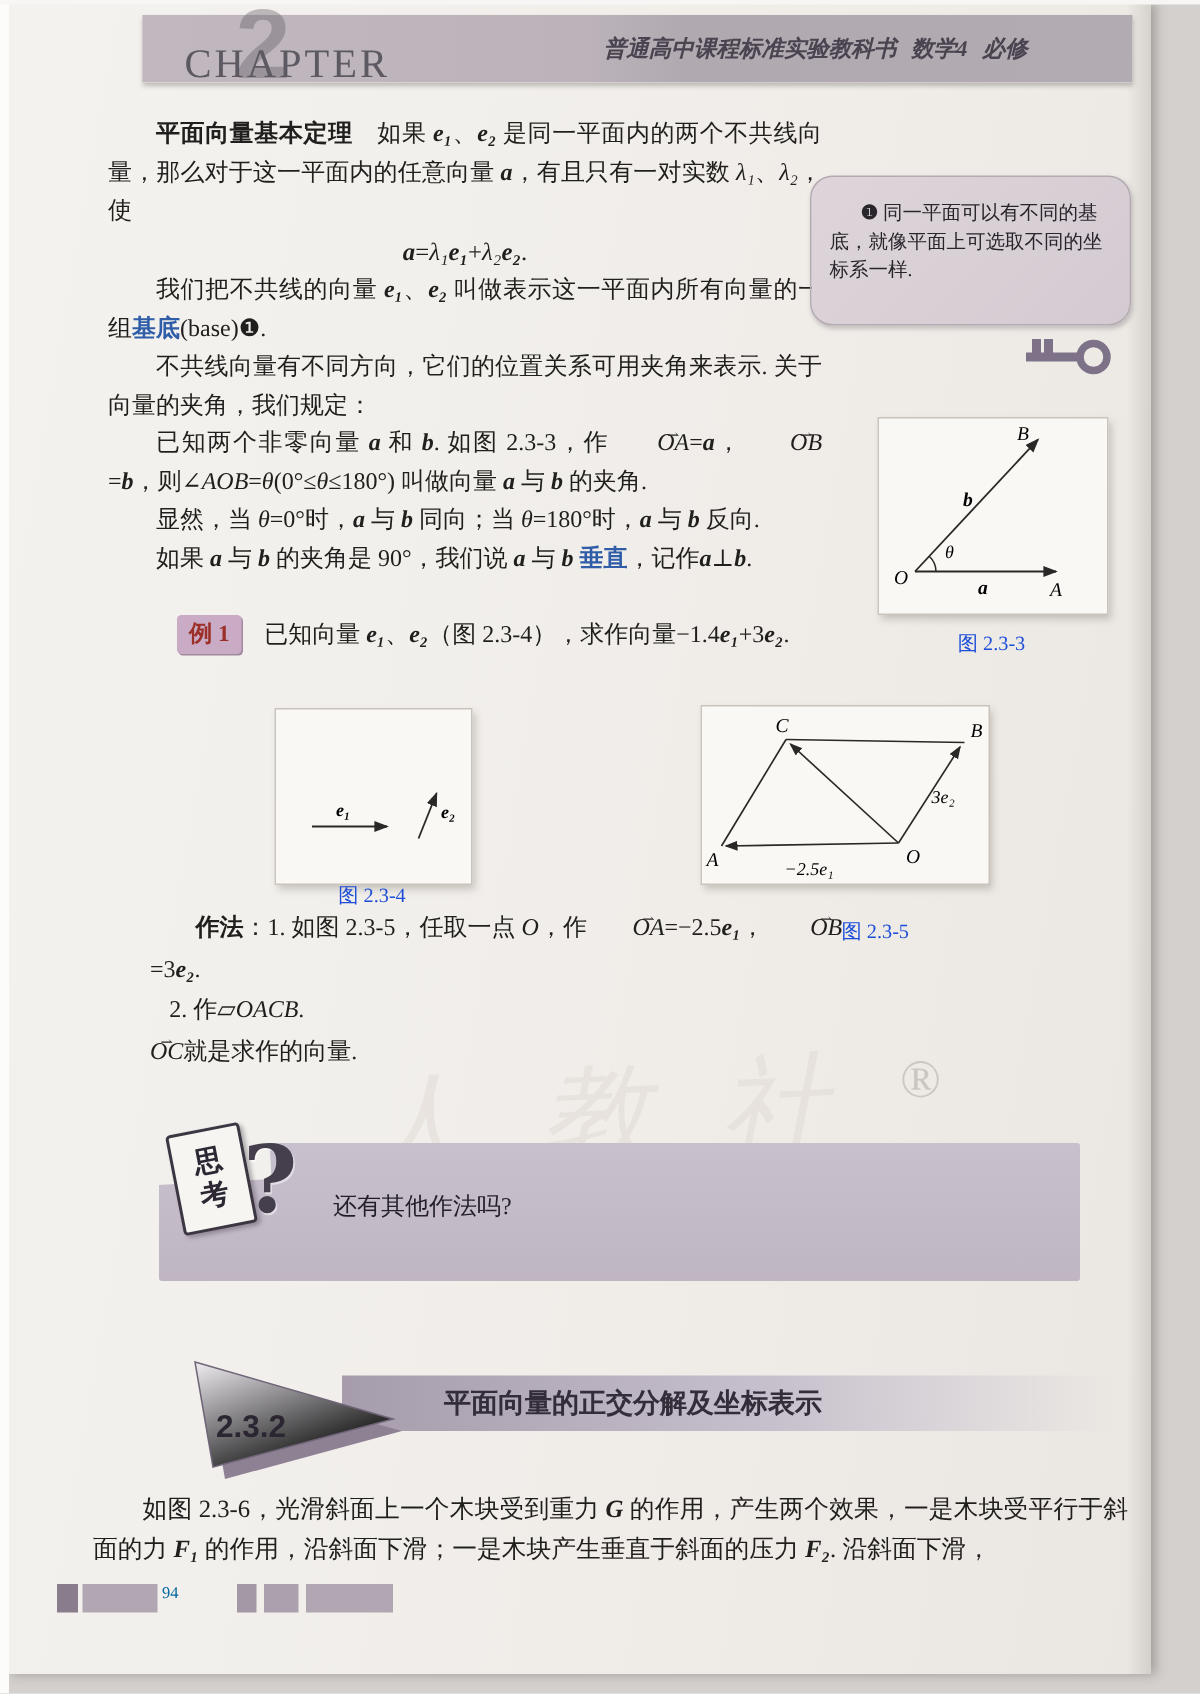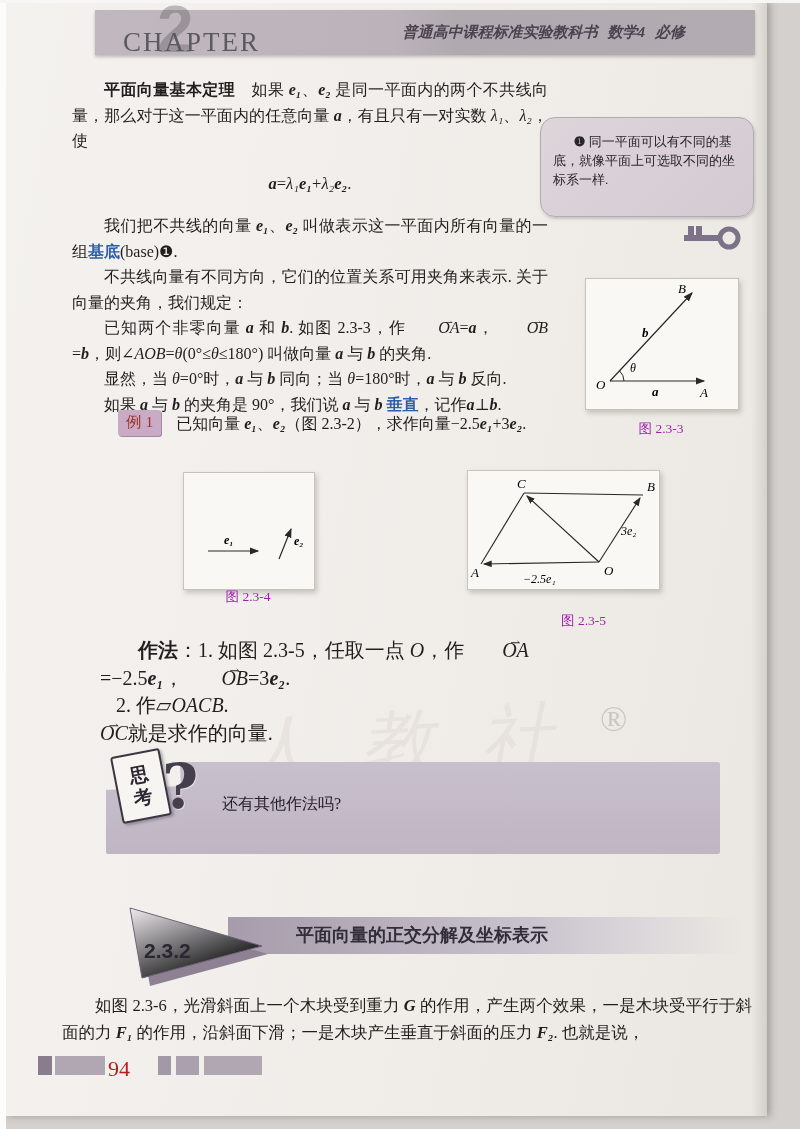--- a/index.html
+++ b/index.html
@@ -22,50 +22,50 @@
     color:rgba(96,90,99,.38);font-family:"Liberation Sans",sans-serif;line-height:66px;}
   .chapter-label{position:absolute;left:28px;top:17px;font-size:27px;letter-spacing:2px;
     color:#5d5963;font-family:Liberation Serif, serif;}
   .book-title{position:absolute;right:70px;top:13px;font-size:15px;font-weight:700;
     font-style:italic;color:#4a4350;}
   .book-title span{margin-left:10px;}
 
   
   .main-col{position:absolute;left:72px;top:77px;width:476px;font-size:16px;line-height:25.5px;}
   .para{margin:0;text-indent:2em;text-align:justify;}
-  .formula{margin:17px 0;text-align:center;text-indent:0;font-size:16.5px;}
+  .formula{margin:1px 0;text-align:center;text-indent:0;font-size:16.5px;}
   .seg-b{font-weight:700;}
   .seg-i{font-style:italic;}
   .seg-bi{font-style:italic;font-weight:700;}
   .seg-blue{color:#2f5da8;font-weight:700;}
   .seg-vec{font-style:italic;font-weight:400;display:inline-block;position:relative;}
   .seg-vec::after{content:"⇀";position:absolute;left:50%;top:-0.55em;transform:translateX(-50%);
     font-size:0.62em;font-style:normal;font-weight:400;}
 
   
   .note-box{position:absolute;left:540px;top:117px;width:212px;height:98px;
     background:linear-gradient(135deg,#ddd5da,#d3cbd1);border:1px solid #b4aab2;border-radius:15px;
     box-shadow:1px 2px 3px rgba(120,112,118,.35);}
   .note-box p{margin:14px 12px 0 12px;font-size:13px;line-height:19px;text-indent:1.6em;color:#29262b;}
   .key-icon{position:absolute;left:678px;top:220px;}
 
   
   .fig{position:absolute;background:#f9f8f5;border:1px solid #c9c3bb;
     box-shadow:2px 3px 5px rgba(118,112,104,.35);}
   .fig svg{display:block;}
-  .fig-caption{position:absolute;font-size:13.5px;text-align:center;color:#a21caf;}
+  .fig-caption{position:absolute;font-size:13.5px;text-align:center;color:#1d4ed8;}
 
   
   .example-row{position:absolute;left:118px;top:410px;width:470px;display:flex;gap:15px;align-items:flex-start;}
-  .example-badge{background:#c9abc5;color:#9c3028;font-weight:400;font-size:15.5px;
+  .example-badge{background:#c9abc5;color:#9c3028;font-weight:700;font-size:15.5px;
     padding:2px 8px 3px;border-radius:3px;box-shadow:1px 1px 0 #a18aa0;white-space:nowrap;}
   .example-text{font-size:16px;line-height:27px;}
 
   
-  .method{position:absolute;left:100px;top:637px;width:470px;font-size:20px;line-height:27.5px;}
+  .method{position:absolute;left:100px;top:605px;width:470px;font-size:16px;line-height:27.5px;}
   .method p{margin:0;}
   .method .m1{text-indent:1.9em;}
   .method .m2{text-indent:0.8em;}
 
   
   .watermark{position:absolute;left:230px;top:688px;width:470px;height:95px;pointer-events:none;}
   .wm-text{position:absolute;left:10px;top:6px;font-size:74px;font-style:italic;letter-spacing:46px;
     color:rgba(168,140,128,.10);white-space:nowrap;transform:rotate(-3deg);}
   .wm-reg{position:absolute;left:370px;top:10px;font-size:36px;color:rgba(165,155,148,.45);}
 
@@ -88,21 +88,21 @@
   .sect-title{position:absolute;left:68px;top:6px;font-size:18px;font-weight:700;color:#332d3a;}
   .sect-tri{position:absolute;left:114px;top:896px;}
   .sect-num{font-family:"Liberation Sans",sans-serif;font-weight:700;}
 
   
   .bottom-para{position:absolute;left:62px;top:992px;width:690px;font-size:16.5px;line-height:27px;}
   .bottom-para p{margin:0;text-indent:2em;text-align:justify;}
 
   
   .foot-rect{position:absolute;height:19px;top:1056px;}
-  .page-num{position:absolute;left:108px;top:1056px;font-size:22px;color:#b91c1c;}
+  .page-num{position:absolute;left:108px;top:1056px;font-size:11px;color:#0369a1;}
 </style>
 </head>
 <body>
 
 <div class="scan">
   <div class="sheet"></div>
   <div class="edge-left"></div>
   <div class="edge-top"></div>
 
   <div class="layer">
@@ -150,21 +150,21 @@
         <text x="114" y="118" font-size="13" font-style="italic">A</text>
         <text x="56" y="58" font-size="13" font-style="italic" font-weight="bold">b</text>
         <text x="92" y="14" font-size="13" font-style="italic">B</text>
         <text x="44" y="93" font-size="12" font-style="italic">θ</text>
       </svg>
     </div>
     <div class="fig-caption" style="left:585px;top:420px;width:152px;">图 2.3-3</div>
 
     <div class="example-row">
       <span class="example-badge">例 1</span>
-      <span class="example-text"><span>已知向量 </span><span class="seg-bi">e₁</span><span>、</span><span class="seg-bi">e₂</span><span>（图 2.3-2），求作向量−2.5</span><span class="seg-bi">e₁</span><span>+3</span><span class="seg-bi">e₂</span><span>.</span></span>
+      <span class="example-text"><span>已知向量 </span><span class="seg-bi">e₁</span><span>、</span><span class="seg-bi">e₂</span><span>（图 2.3-4），求作向量−1.4</span><span class="seg-bi">e₁</span><span>+3</span><span class="seg-bi">e₂</span><span>.</span></span>
     </div>
 
     <div class="fig" style="left:183px;top:472px;width:130px;height:116px;">
       <svg width="130" height="116" viewBox="0 0 130 116">
         <defs>
           <marker id="ah2" markerWidth="9" markerHeight="8" refX="7" refY="3" orient="auto">
             <path d="M0,0 L8,3 L0,6 z" fill="#2a2826"></path>
           </marker>
         </defs>
         <line x1="24" y1="78" x2="74" y2="78" stroke="#2a2826" stroke-width="1.2" marker-end="url(#ah2)"></line>
@@ -230,21 +230,21 @@
             <stop offset="1" stop-color="#c4bcca"></stop>
           </linearGradient>
         </defs>
         <polygon points="24,22 154,58 36,90" fill="#8d8193"></polygon>
         <polygon points="16,12 148,50 28,82" fill="url(#trig)" stroke="#6f6478" stroke-width="1"></polygon>
         <text x="30" y="62" font-size="21" class="sect-num" fill="#2b2631">2.3.2</text>
       </svg>
     </div>
 
     <div class="bottom-para">
-      <p><span>如图 2.3-6，光滑斜面上一个木块受到重力 </span><span class="seg-bi">G</span><span> 的作用，产生两个效果，一是木块受平行于斜面的力 </span><span class="seg-bi">F₁</span><span> 的作用，沿斜面下滑；一是木块产生垂直于斜面的压力 </span><span class="seg-bi">F₂</span><span>. 也就是说，</span></p>
+      <p><span>如图 2.3-6，光滑斜面上一个木块受到重力 </span><span class="seg-bi">G</span><span> 的作用，产生两个效果，一是木块受平行于斜面的力 </span><span class="seg-bi">F₁</span><span> 的作用，沿斜面下滑；一是木块产生垂直于斜面的压力 </span><span class="seg-bi">F₂</span><span>. 沿斜面下滑，</span></p>
     </div>
 
     <div class="foot-rect" style="left:38px;width:14px;background:#897d8d;"></div>
     <div class="foot-rect" style="left:55px;width:50px;background:#b1a7b3;"></div>
     <div class="page-num">94</div>
     <div class="foot-rect" style="left:158px;width:13px;background:#a398a5;"></div>
     <div class="foot-rect" style="left:176px;width:23px;background:#aba0ad;"></div>
     <div class="foot-rect" style="left:204px;width:58px;background:#b1a7b3;"></div>
 
   </div>

